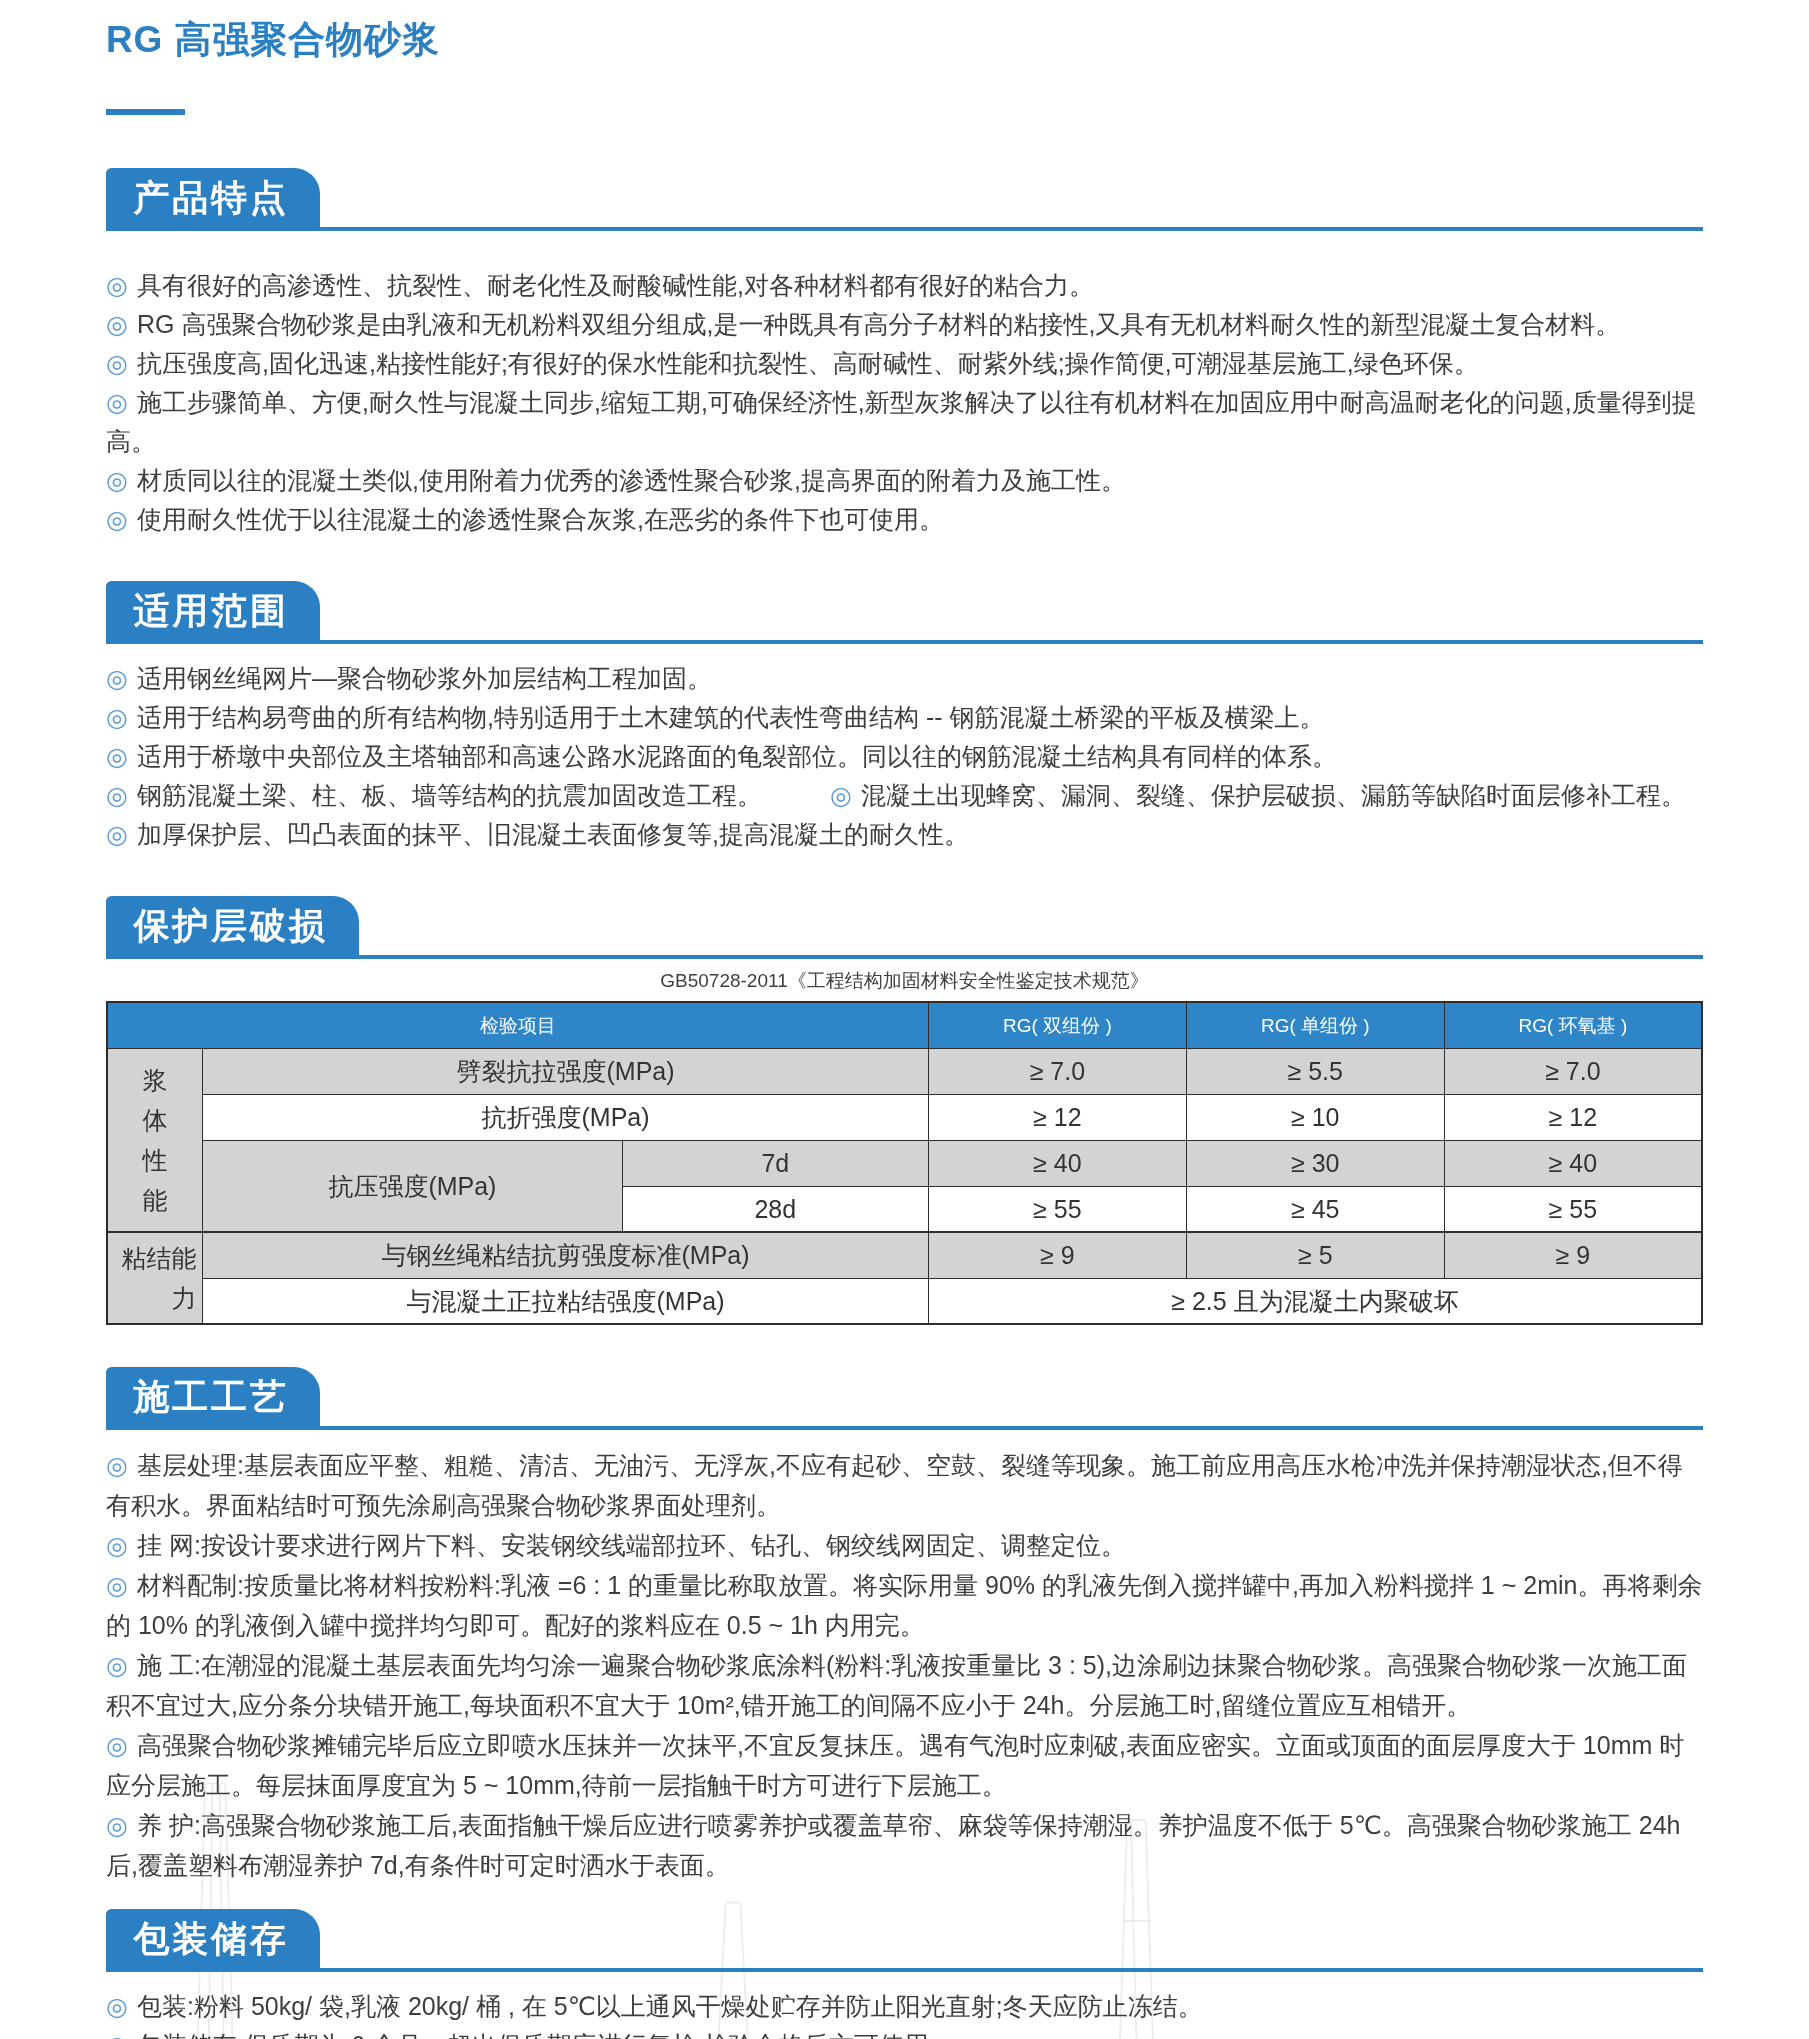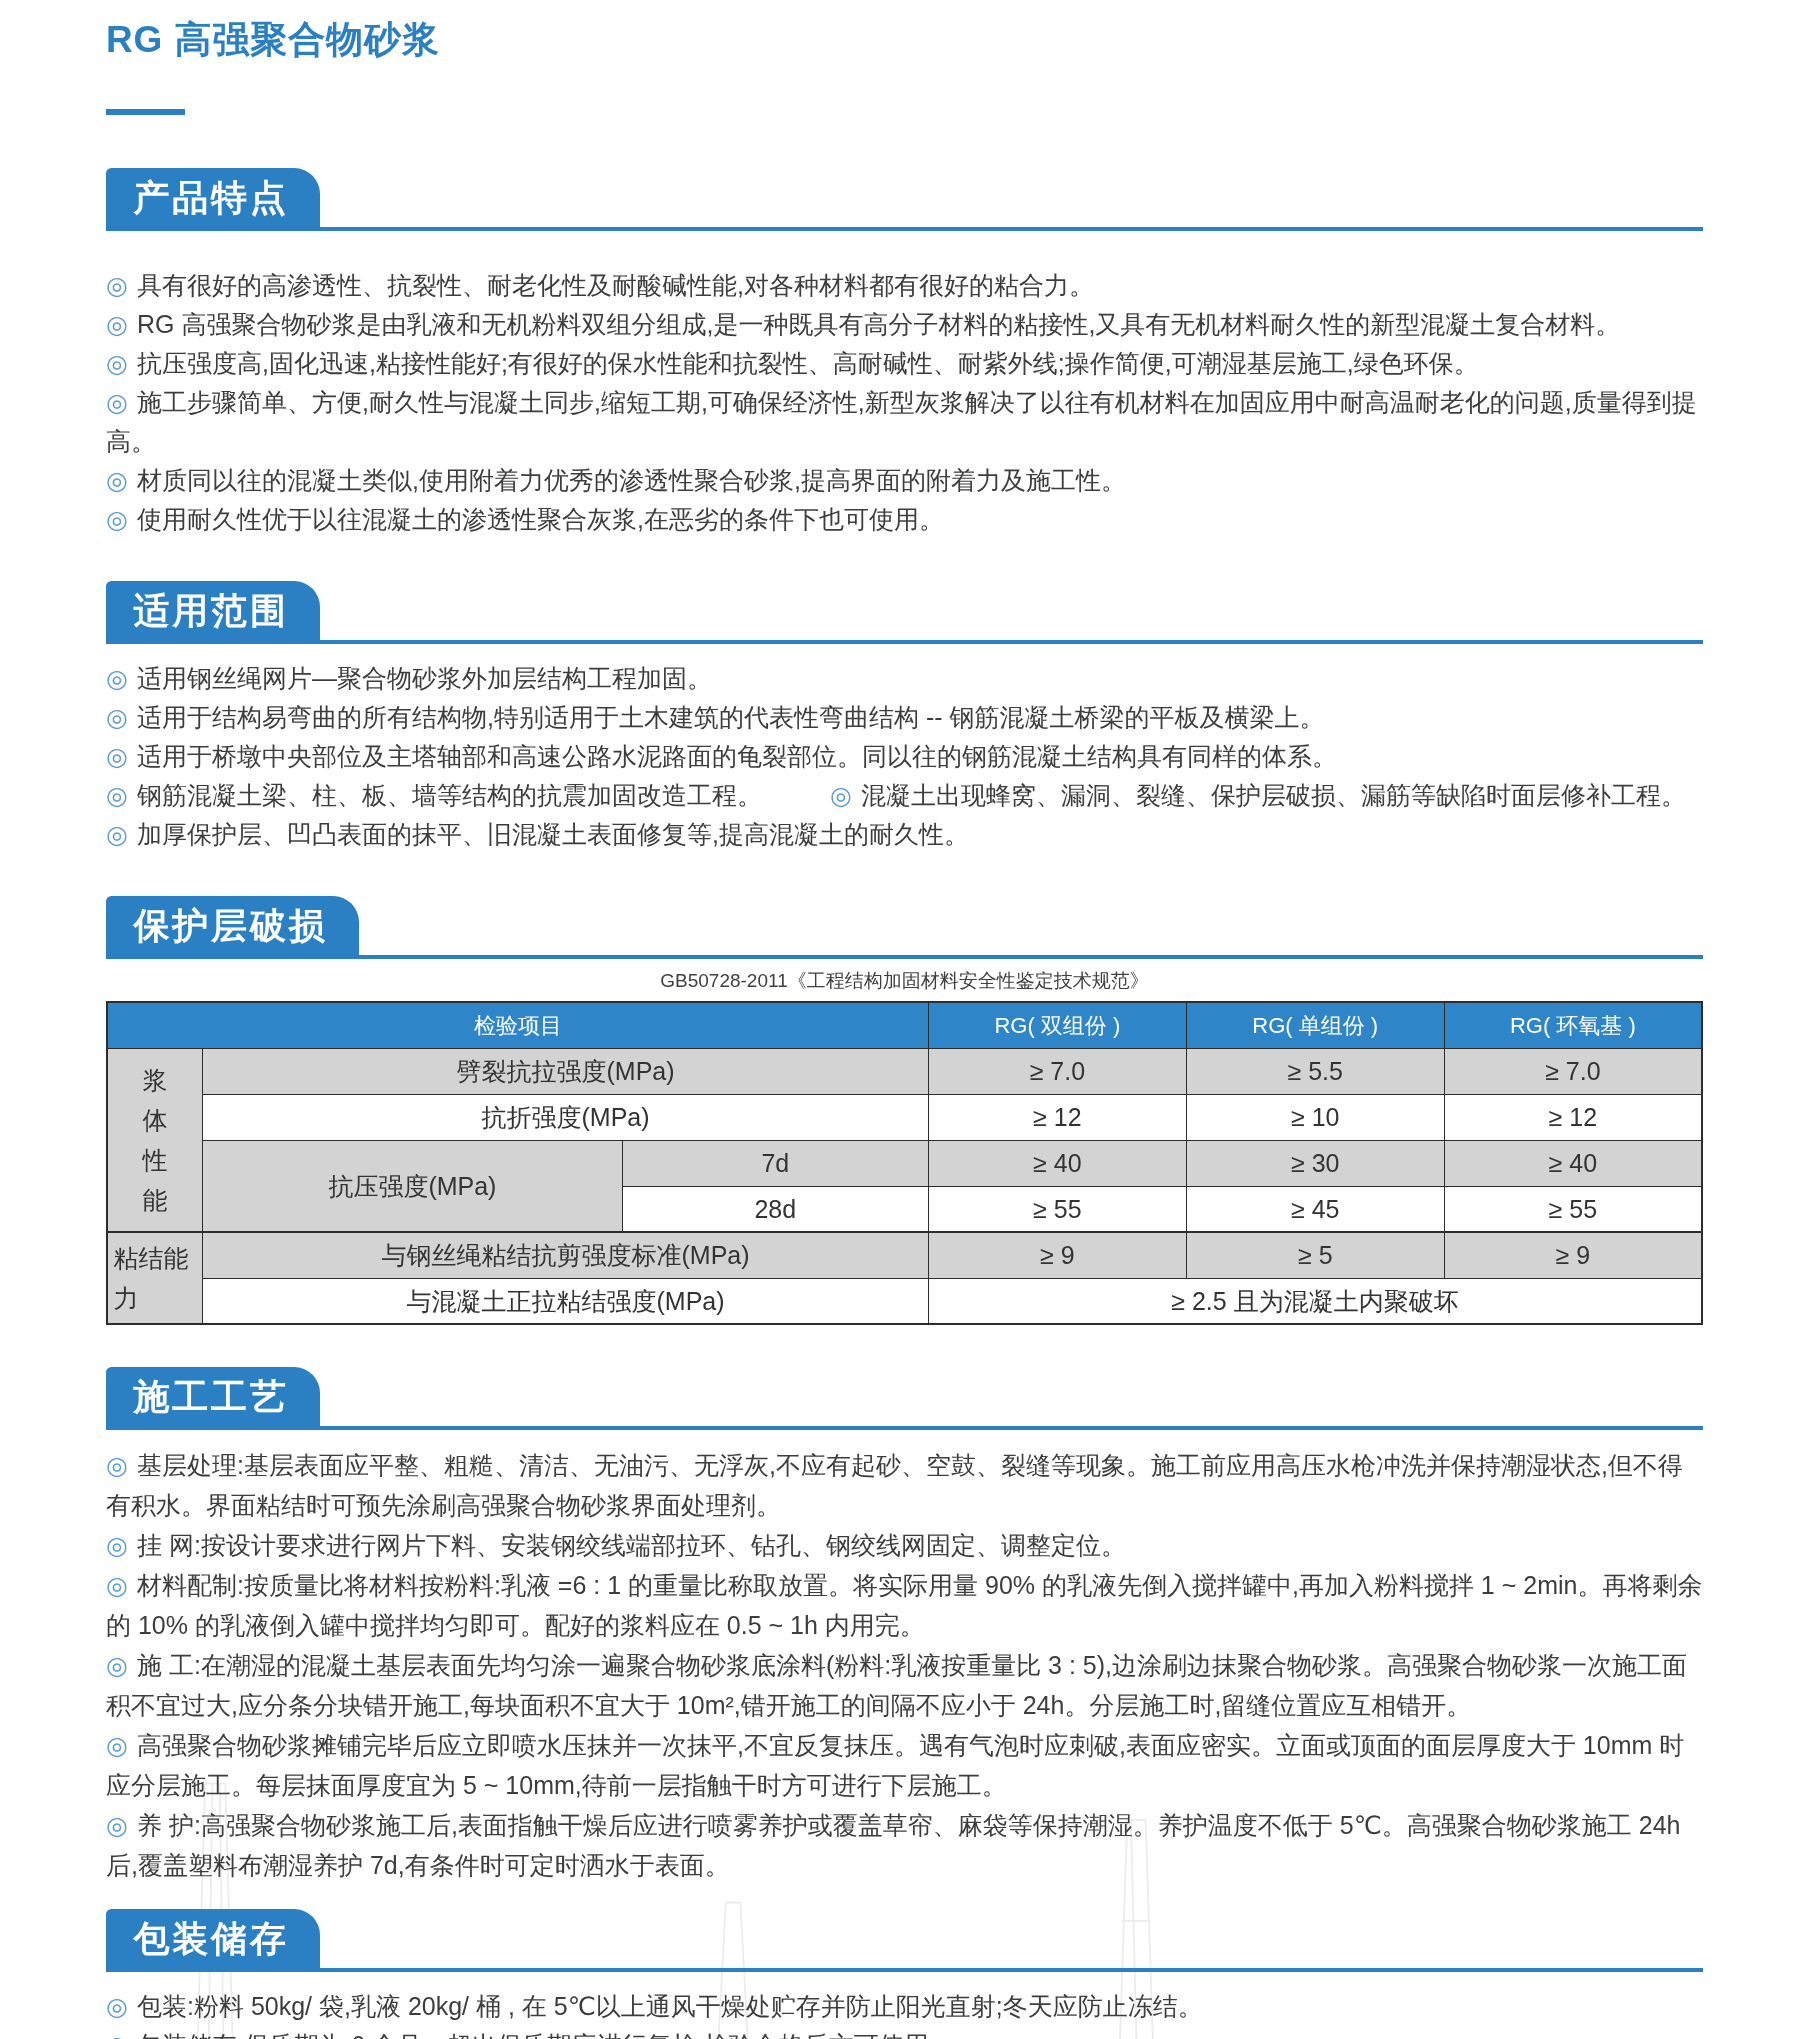--- a/index.html
+++ b/index.html
@@ -43,26 +43,26 @@
   table.perf{
     width:100%;border-collapse:collapse;margin-top:7.3px;
     border:2.8px solid var(--border);font-size:25px;color:#333333;
     table-layout:fixed;
   }
   table.perf th,table.perf td{
     border:1.8px solid var(--border);text-align:center;height:46px;
     padding:1.8px 3.7px;font-weight:normal;
   }
   table.perf thead th{
-    background:var(--table-header);color:#ffffff;font-size:22px;
+    background:var(--table-header);color:#ffffff;font-size:19px;
   }
   td.gray{background:var(--row-gray);}
   tr.sep td{border-top-width:2.8px;}
   .vlab{width:27.5px;margin:0 auto;line-height:40px;word-break:break-all;text-align:center;}
-  .vlab2{width:83px;margin:0 auto;line-height:40px;word-break:break-all;text-align:left;}
+  .vlab2{width:83px;margin:0 auto;line-height:40px;word-break:break-all;text-align:right;}
   .proc .li{line-height:40px;}
 </style>
 </head>
 <body>
 
 <div class="page">
 
   <svg class="wm" width="1809" height="275" viewBox="0 0 1970 300">
     <g stroke="#ececec" stroke-width="2" fill="none">
       <path d="M222,20 L214,300 M244,20 L252,300 M222,20 L244,20 M216,110 L250,110 M214,200 L252,200"></path>

